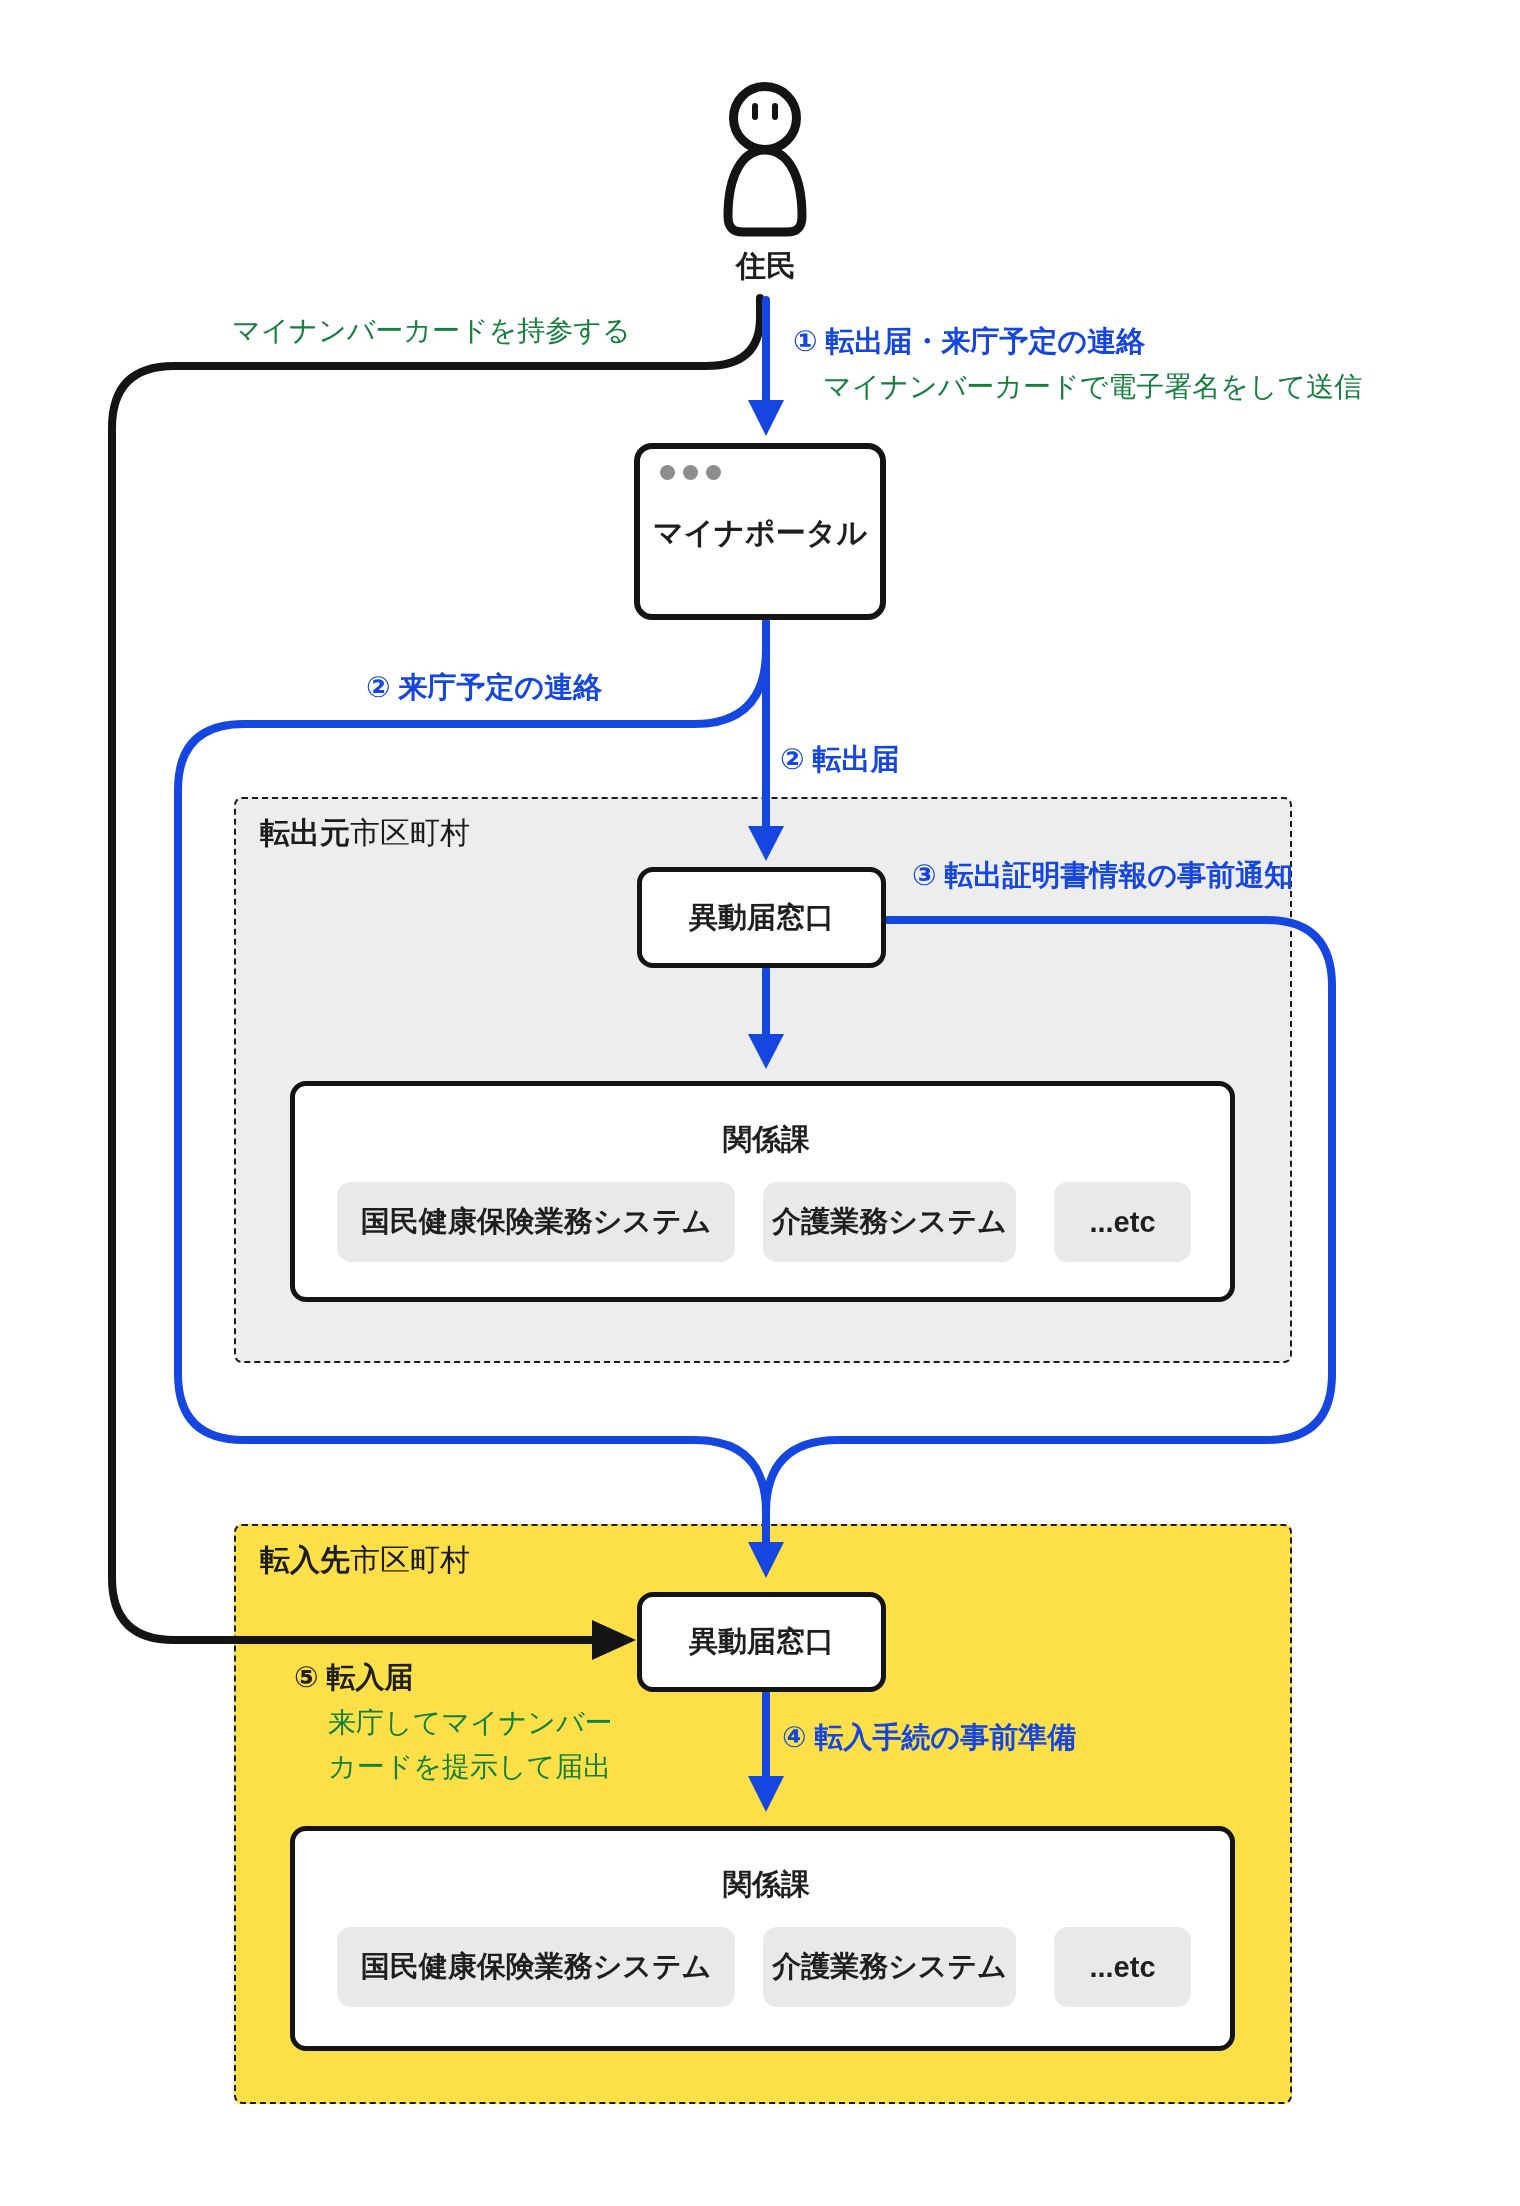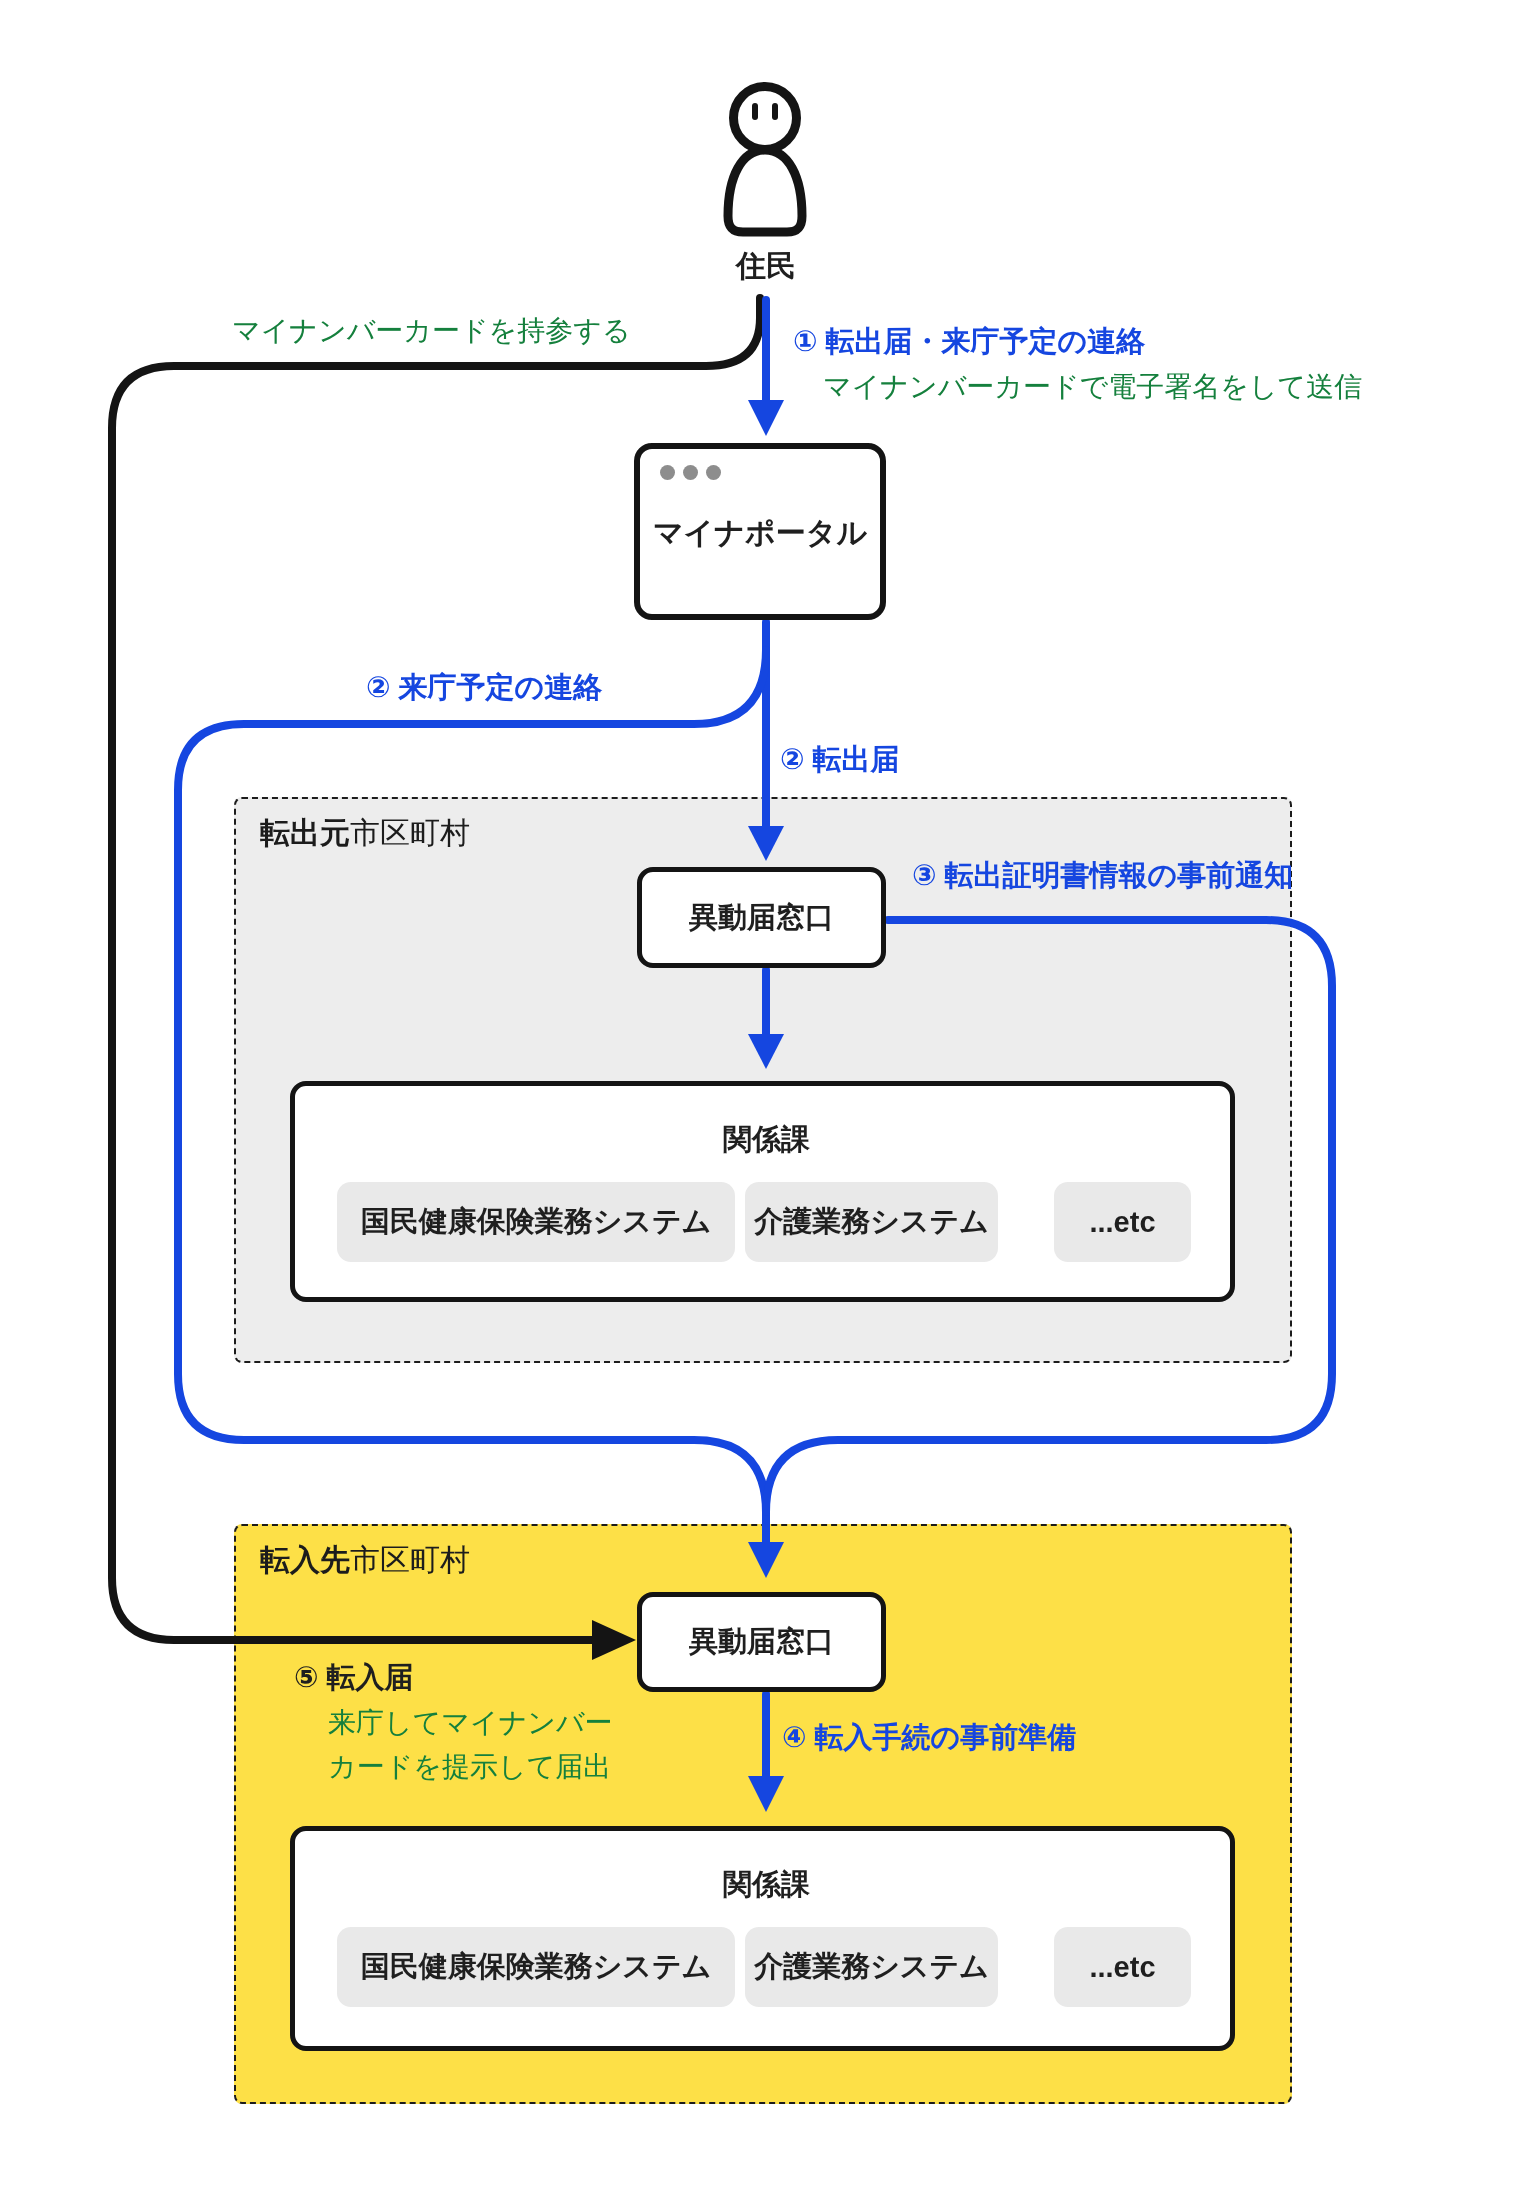--- a/index.html
+++ b/index.html
@@ -61,21 +61,21 @@
   .dept.d2{left:290px;top:1826px;width:945px;height:225px;}
   .dept-title{position:absolute;left:8px;right:0;top:34px;text-align:center;font-size:29px;font-weight:700;color:#1f1f1f;}
   .pill{
     position:absolute;top:96px;height:80px;
     background:#e9e9e9;border-radius:14px;
     display:flex;align-items:center;justify-content:center;
     font-size:29px;font-weight:700;color:#1f1f1f;
     box-sizing:border-box;
   }
   .pill.p1{left:42px;width:398px;}
-  .pill.p2{left:450px;width:253px;}
+  .pill.p2{left:468px;width:253px;}
   .pill.p3{left:759px;width:137px;}
 
   
   .step{font-size:29px;font-weight:700;color:#1546e0;}
   .note{font-size:28px;font-weight:400;color:#15803d;}
   .step-black{font-size:29px;font-weight:700;color:#1f1f1f;}
   .person-label{font-size:30px;font-weight:700;color:#1f1f1f;text-align:center;}
 </style>
 </head>
 <body>

